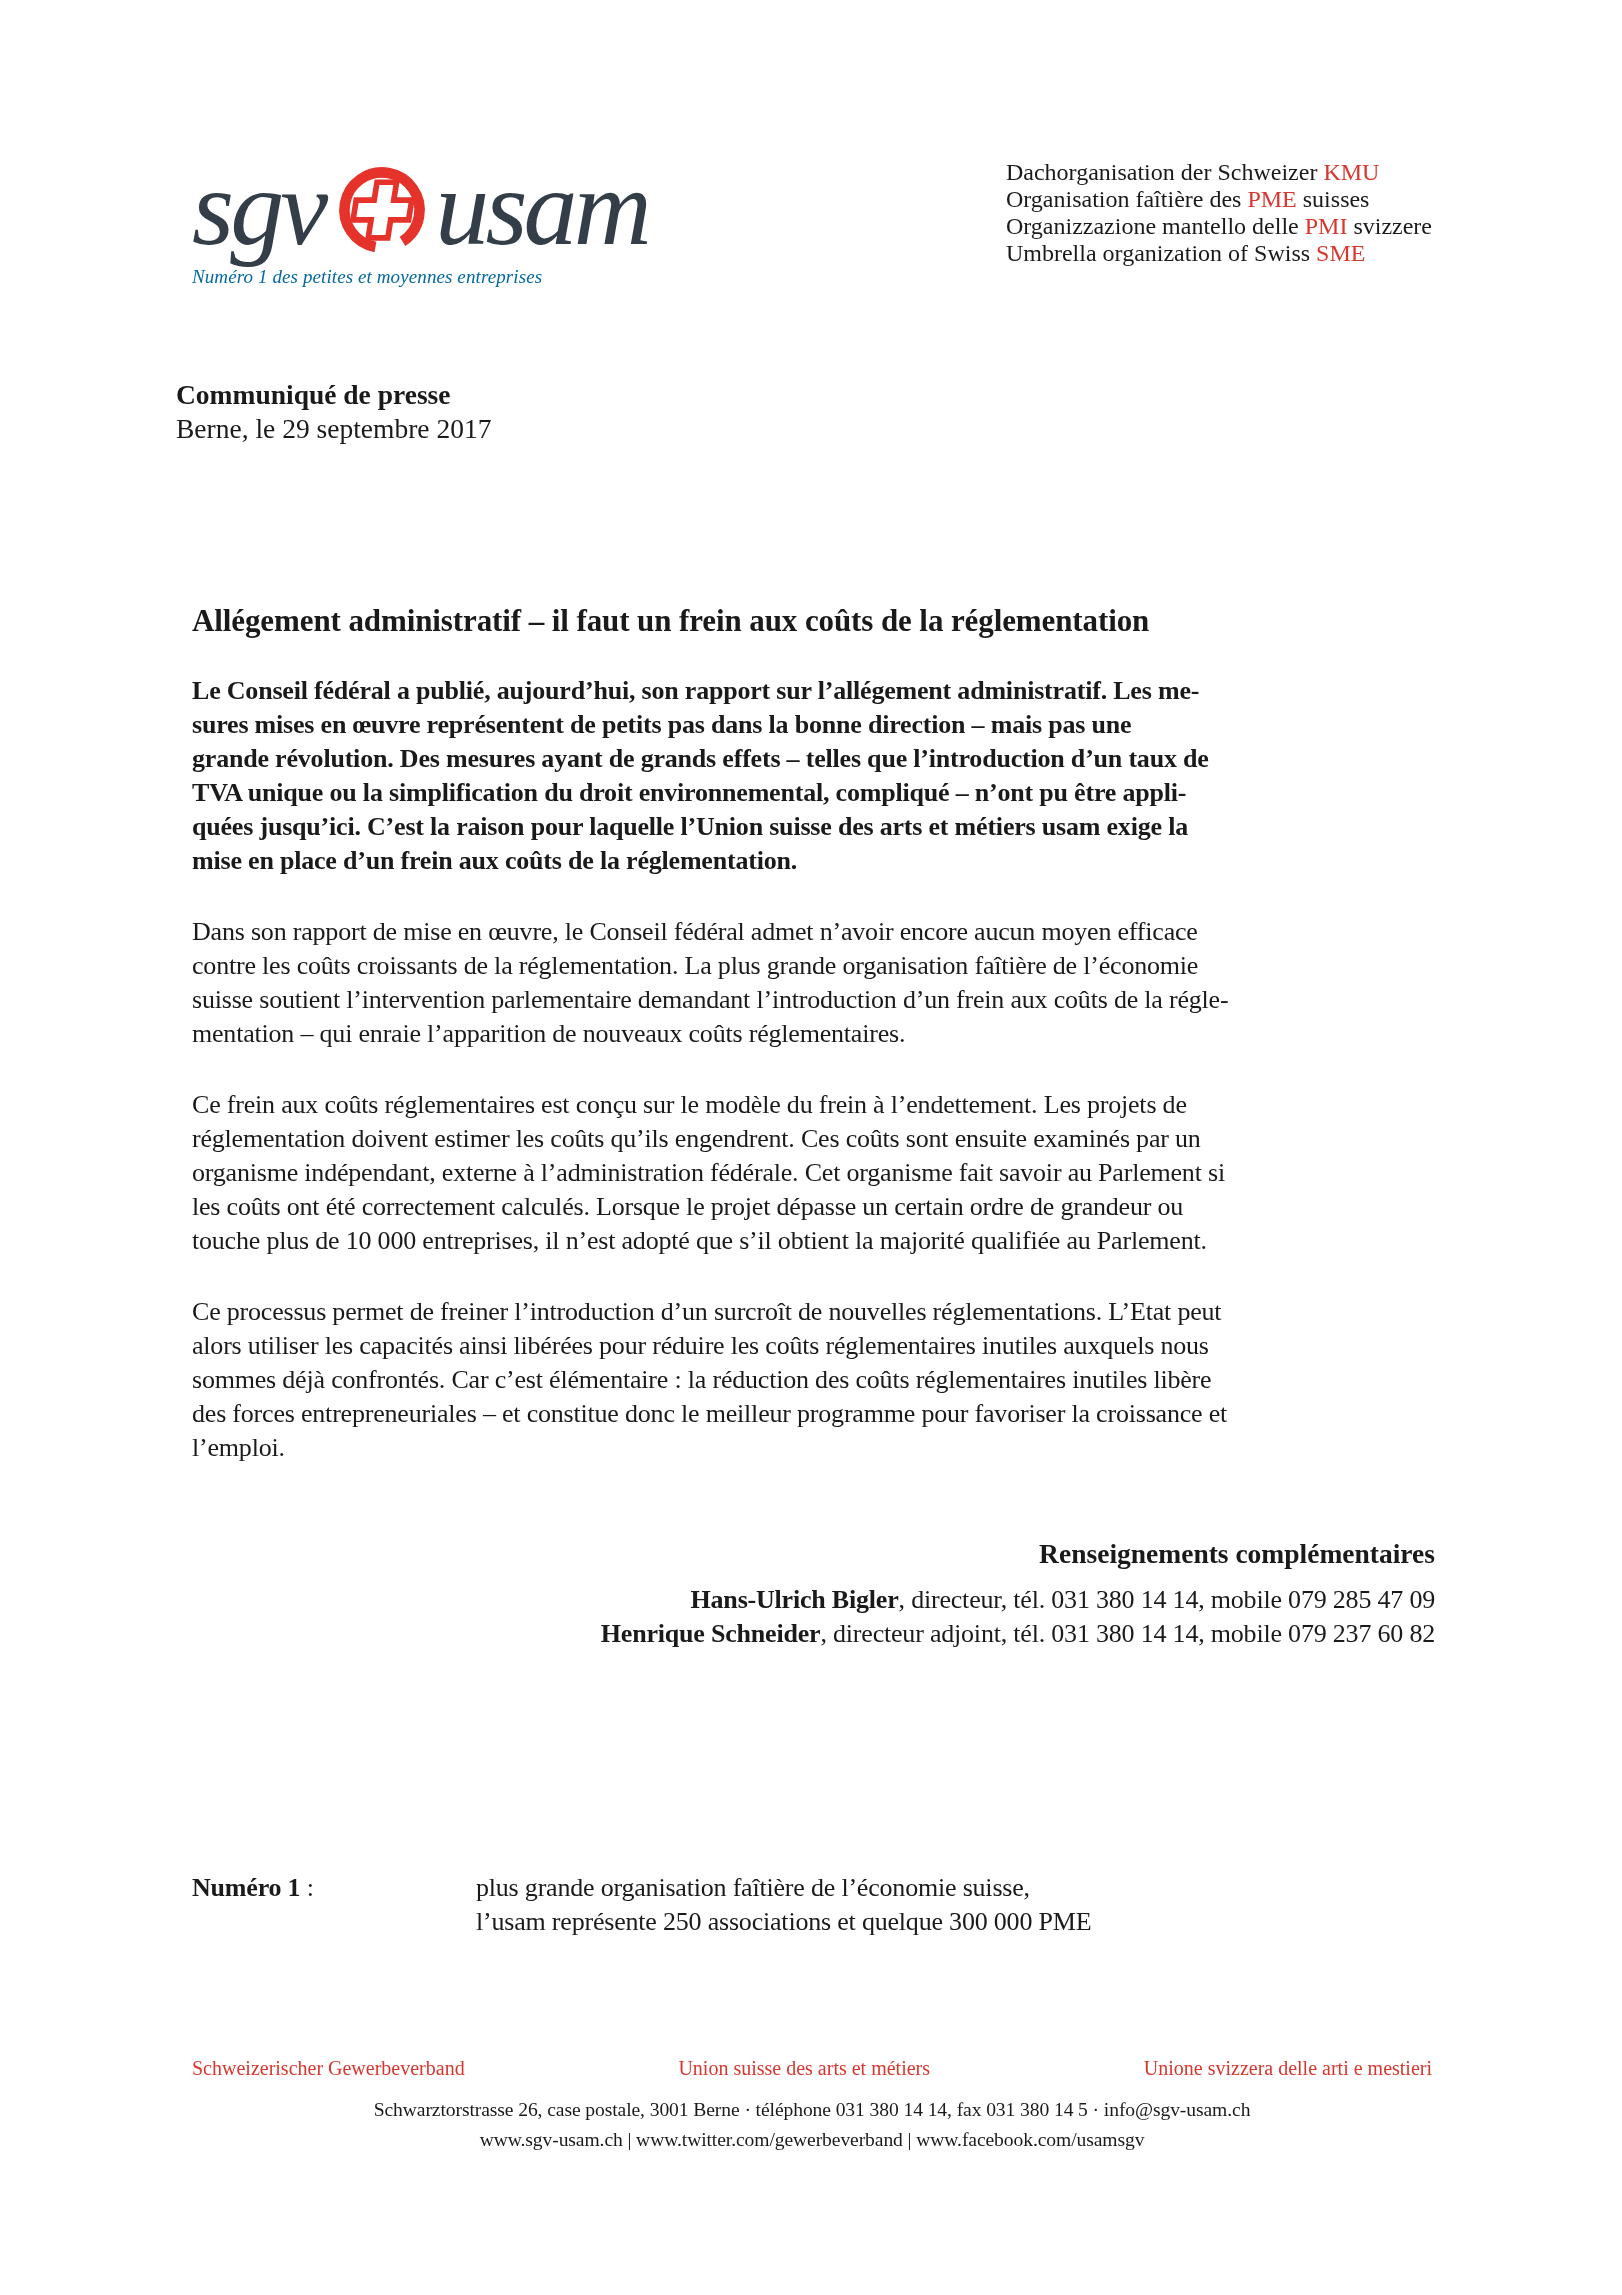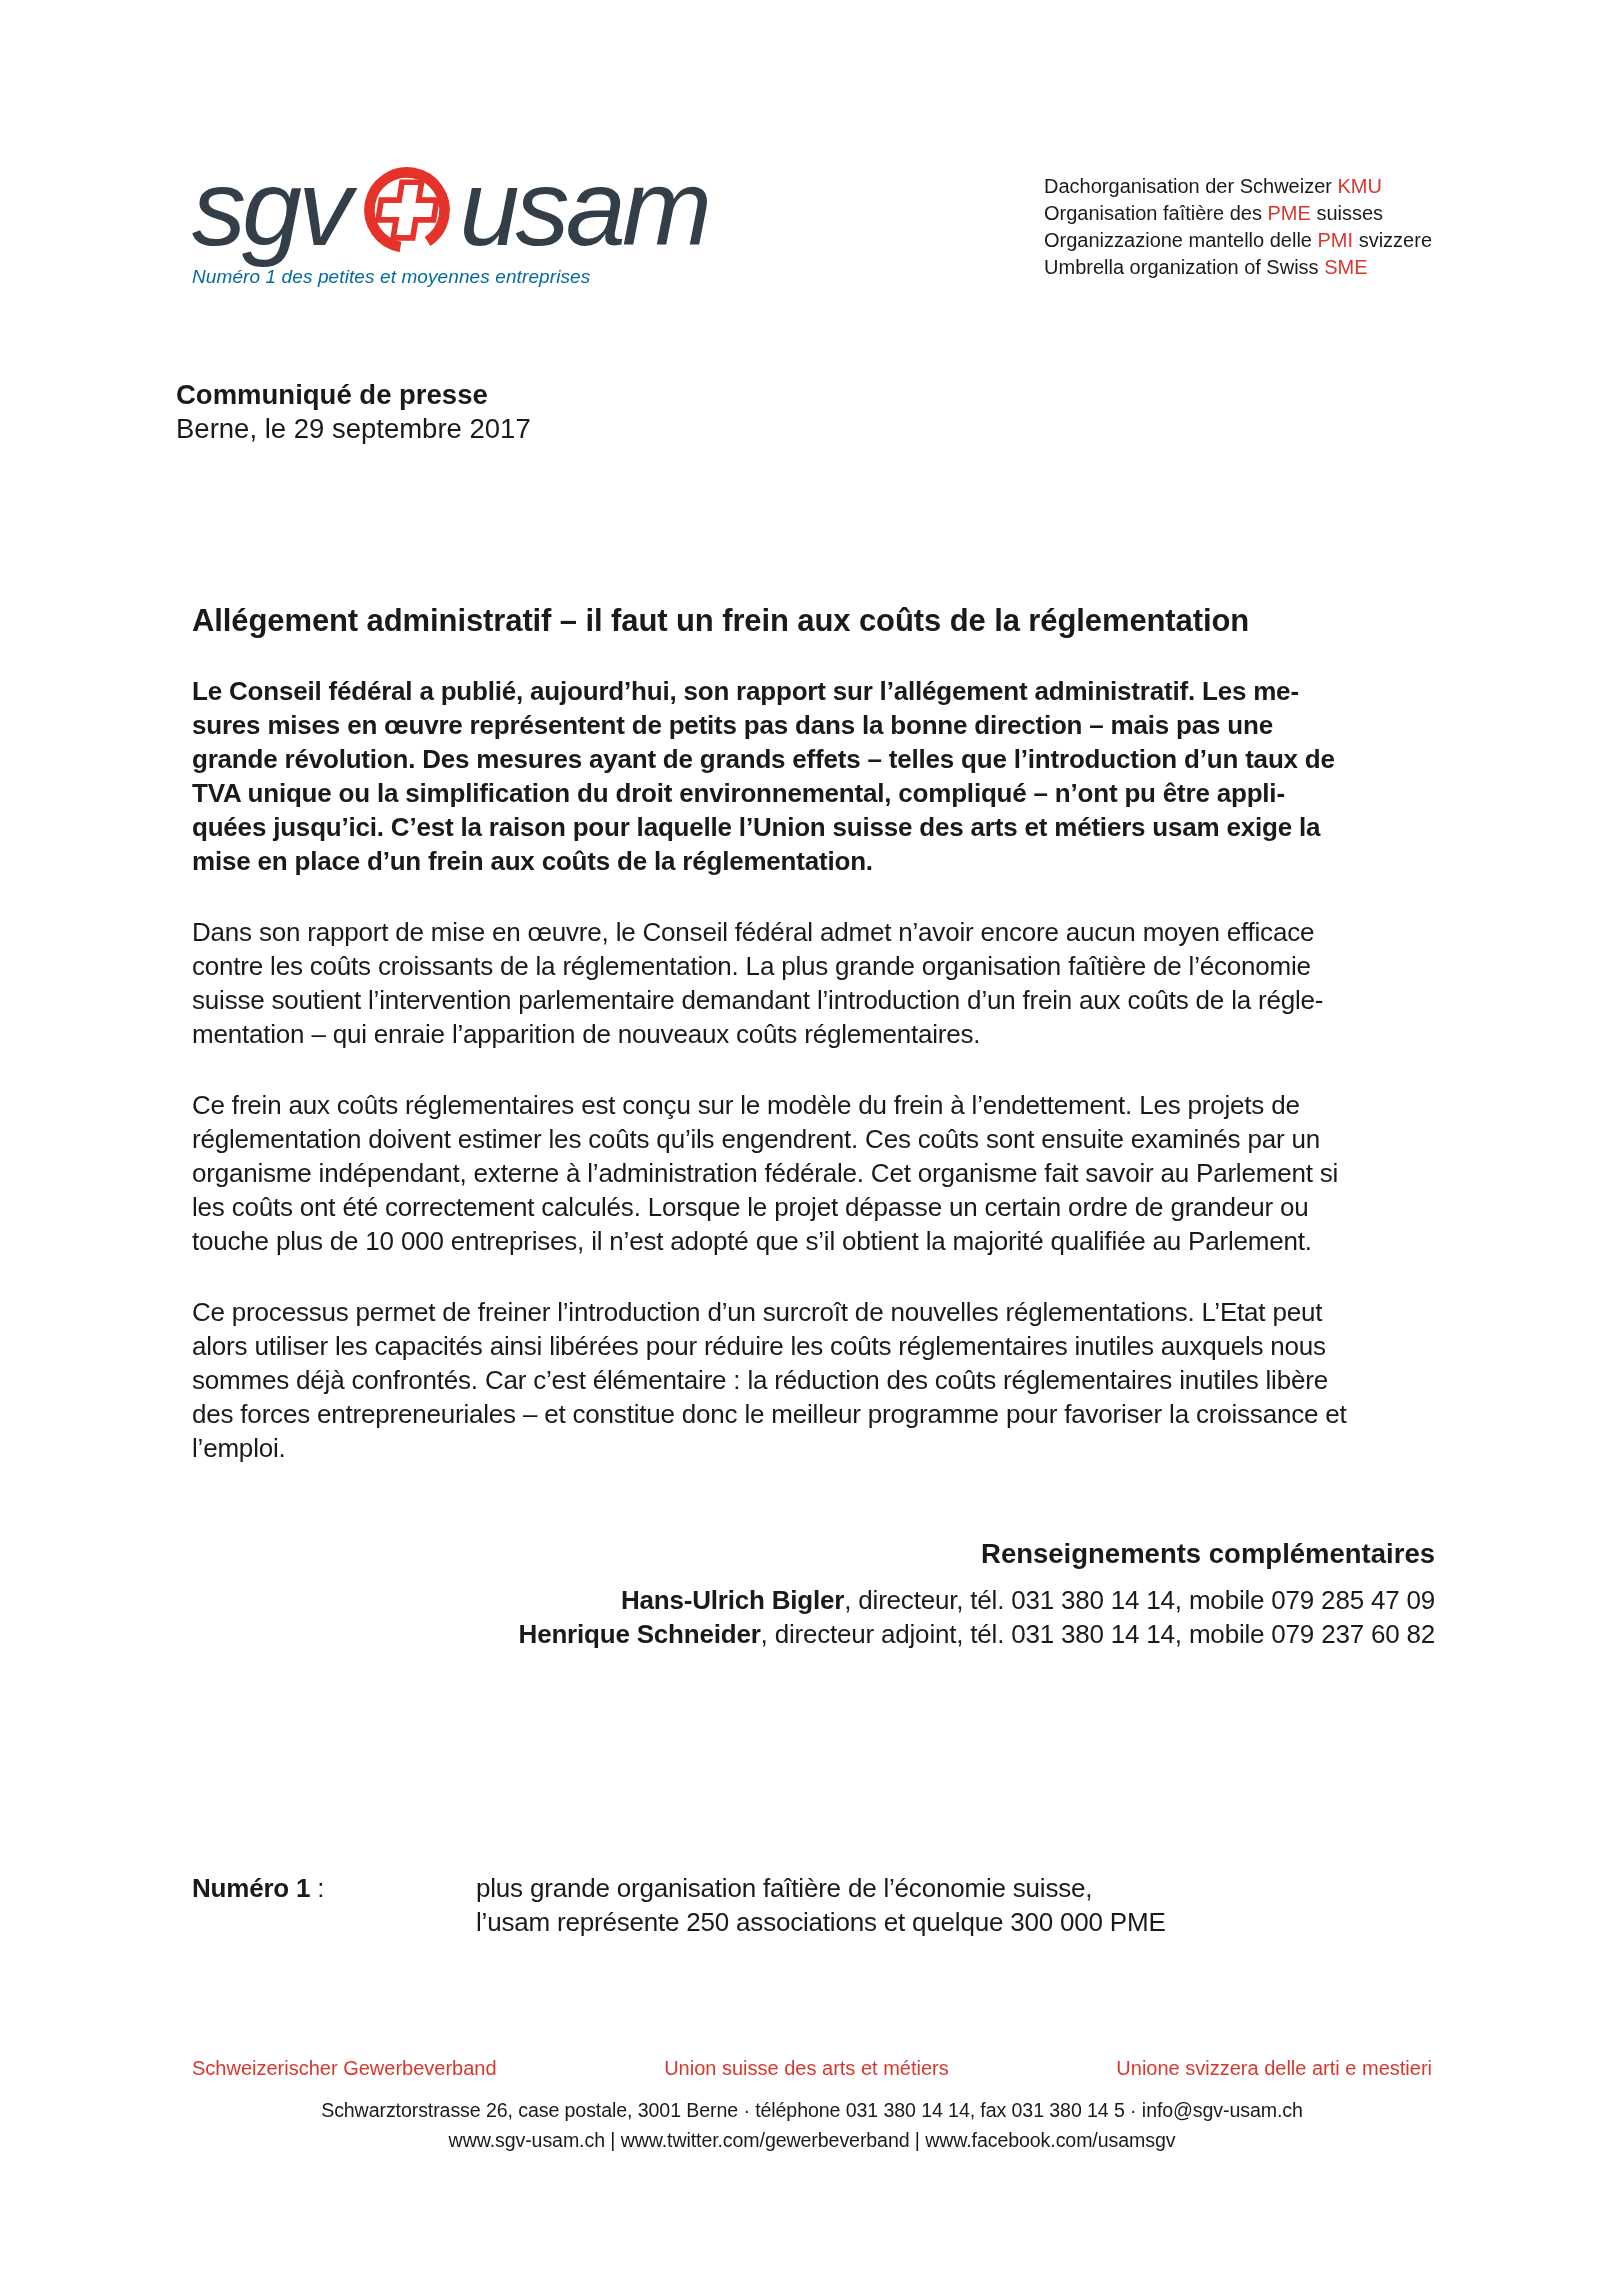--- a/index.html
+++ b/index.html
@@ -1,21 +1,21 @@
 <!DOCTYPE html>
 <html style="--paper: #ffffff; --ink: #1a1a1a; --accent-red: #d8372f; --logo-red: #e5332b; --logo-ink: #333e48;font-size:10.5px"><head>
 <meta charset="utf-8">
 <style>
   html, body { margin: 0; padding: 0; background: #ffffff; }
   .page {
     position: relative;
     width: 1622px;
     height: 2281px;
     background: var(--paper, #ffffff);
-    font-family: Liberation Sans, sans-serif;
+    font-family: Liberation Serif, serif;
     color: var(--ink, #1a1a1a);
     overflow: hidden;
   }
   .red { color: var(--accent-red, #d8372f); }
 
   
   .header {
     position: absolute;
     top: 154px; left: 192px; right: 190px;
     display: flex;
@@ -37,21 +37,21 @@
   .logo-mark .ring { stroke: var(--logo-red, #e5332b); fill: none; }
   .logo-mark .cross { stroke: var(--logo-red, #e5332b); fill: #ffffff; }
   .tagline {
     margin-top: 3.9px;
     font-size: 19px;
     font-style: italic;
     letter-spacing: 0.1px;
     color: #0369a1;
     white-space: nowrap;
   }
-  .org-block { padding-top: 5.2px; font-size: 20px; line-height: 27px; white-space: nowrap; margin-top: 14px; }
+  .org-block { padding-top: 5.2px; font-size: 24px; line-height: 27px; white-space: nowrap; }
 
   
   .doc-meta { position: absolute; top: 378px; left: 176px; font-size: 27.5px; line-height: 34px; }
   .doc-type { font-weight: bold; }
 
   
   .main { position: absolute; top: 602px; left: 192px; width: 1243px; }
   .article-title {
     margin: 0;
     font-size: 31px;

